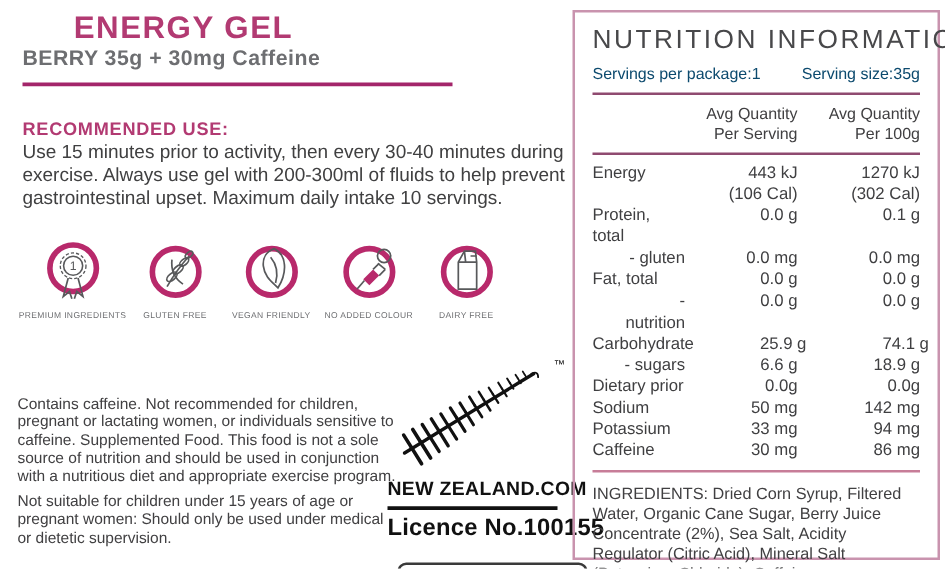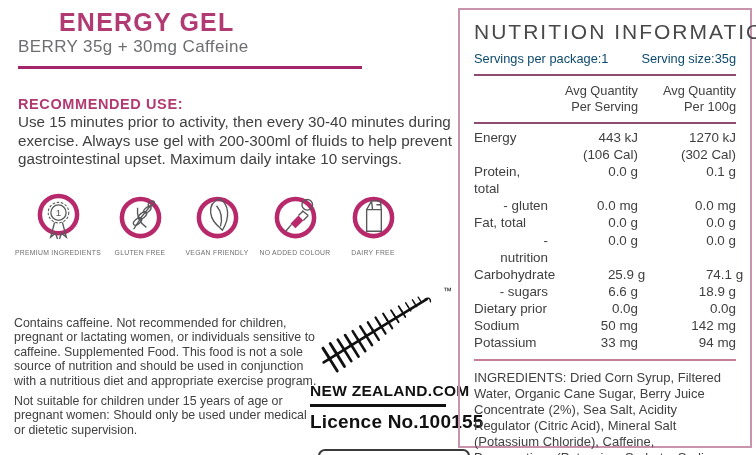--- a/index.html
+++ b/index.html
@@ -5,21 +5,21 @@
   * { margin:0; padding:0; box-sizing:border-box; }
   html,body { background:#ffffff; }
   .page {
     position:relative; width:756px; height:455px; background:#fff; overflow:hidden;
     font-family:"Liberation Sans", sans-serif; color:#414042;
   }
   
   .title { position:absolute; left:18px; top:8px; font-size:25px; font-weight:600;
            letter-spacing:1.2px; color:#b23a72;margin-left:41px; }
   .subtitle { position:absolute; left:18px; top:37px; font-size:17px; color:#6d6e71;
-              letter-spacing:.4px; }
+              letter-spacing:.4px;font-weight:bold; }
   .top-rule { position:absolute; left:18px; top:66px; width:344px; height:2.5px; background:#a3256a; }
   .rec-heading { position:absolute; left:18px; top:96px; font-size:14.5px; font-weight:600;
                  letter-spacing:.6px; color:#b23a72; }
   .rec-body { position:absolute; left:18px; top:113px; width:448px; font-size:15.2px;
               line-height:18.5px; color:#404041; }
   
   .badge { position:absolute; top:192px; transform:translateX(-50%); text-align:center; width:110px; }
   .badge svg { display:block; margin:0 auto; }
   .badge-label { display:block; margin-top:4px; font-size:6.8px; letter-spacing:.3px;
                  color:#6d6e71; white-space:nowrap; }
@@ -238,19 +238,24 @@
       <div class="nrow">
           <span class="lbl">Sodium</span>
           <span class="v">50 mg</span>
           <span class="v">142 mg</span>
         </div>
       <div class="nrow">
           <span class="lbl">Potassium</span>
           <span class="v">33 mg</span>
           <span class="v">94 mg</span>
         </div>
+      <div class="nrow">
+          <span class="lbl">Caffeine</span>
+          <span class="v">30 mg</span>
+          <span class="v">86 mg</span>
+        </div>
     </div>
 
     <div class="rule-pink"></div>
     <div class="ingredients">INGREDIENTS: Dried Corn Syrup, Filtered Water, Organic Cane Sugar, Berry Juice Concentrate (2%), Sea Salt, Acidity Regulator (Citric Acid), Mineral Salt (Potassium Chloride), Caffeine, Preservatives (Potassium Sorbate, Sodium Benzoate).</div>
   </div>
 
 </div>
 
 </body></html>

